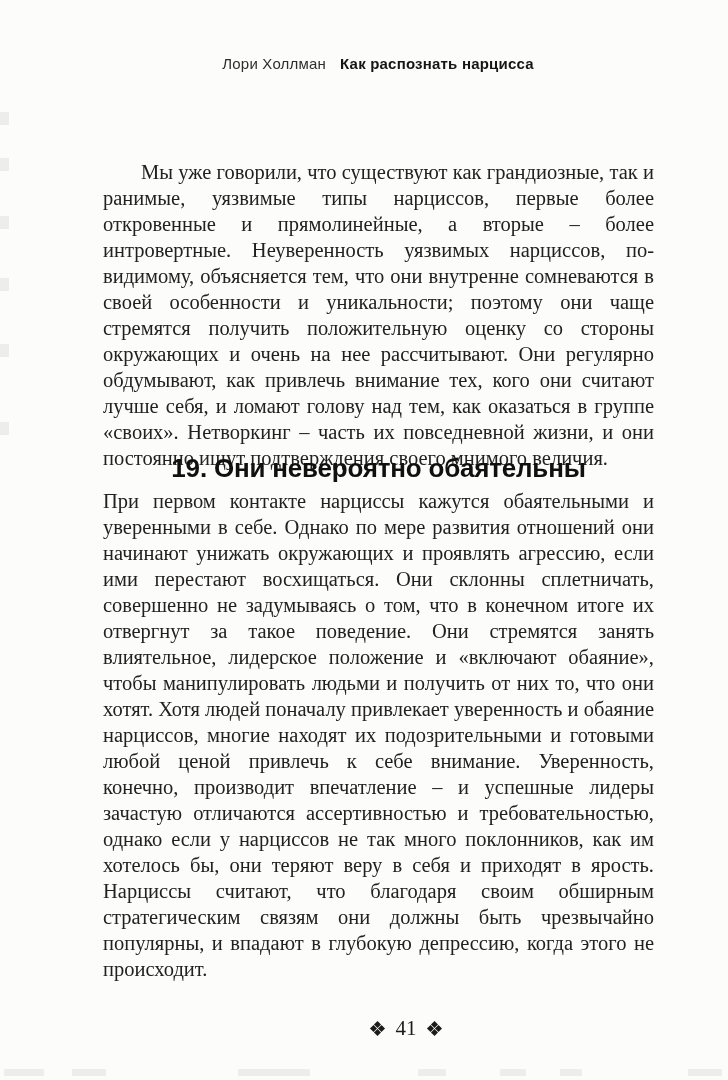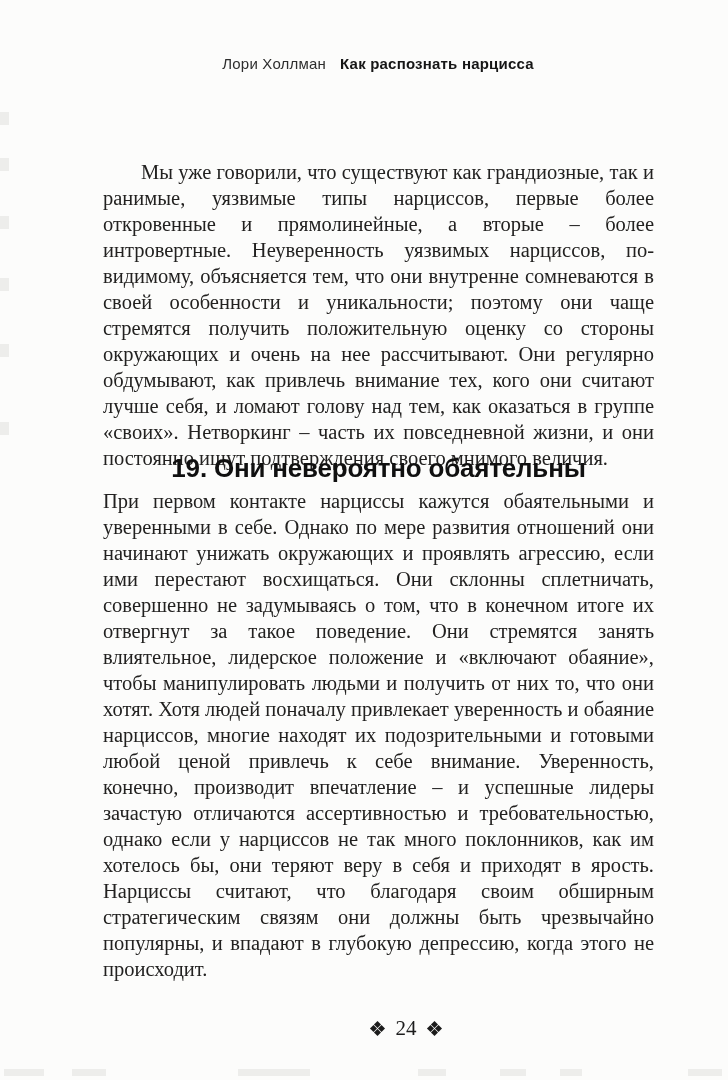--- a/index.html
+++ b/index.html
@@ -126,21 +126,21 @@
 
   <p class="body-text para-2">При первом контакте нарциссы кажутся обаятельными и уверенными в себе. Однако по мере развития отношений они начинают унижать окружающих и проявлять агрессию, если ими перестают восхищаться. Они склонны сплетничать, совершенно не задумываясь о том, что в конечном итоге их отвергнут за такое поведение. Они стремятся занять влиятельное, лидерское положение и «включают обаяние», чтобы манипулировать людьми и получить от них то, что они хотят. Хотя людей поначалу привлекает уверенность и обаяние нарциссов, многие находят их подозрительными и готовыми любой ценой привлечь к себе внимание. Уверенность, конечно, производит впечатление – и успешные лидеры зачастую отличаются ассертивностью и требовательностью, однако если у нарциссов не так много поклонников, как им хотелось бы, они теряют веру в себя и приходят в ярость. Нарциссы считают, что благодаря своим обширным стратегическим связям они должны быть чрезвычайно популярны, и впадают в глубокую депрессию, когда этого не происходит.</p>
 
   <div class="footer">
     <span class="orn">
         <i></i>
         <i></i>
         <i></i>
         <i></i>
       </span>
-    <span class="page-number">24</span>
+    <span class="page-number">41</span>
     <span class="orn">
         <i></i>
         <i></i>
         <i></i>
         <i></i>
       </span>
   </div>
 
   <div>
     <div class="artifact edge-l el1"></div>

